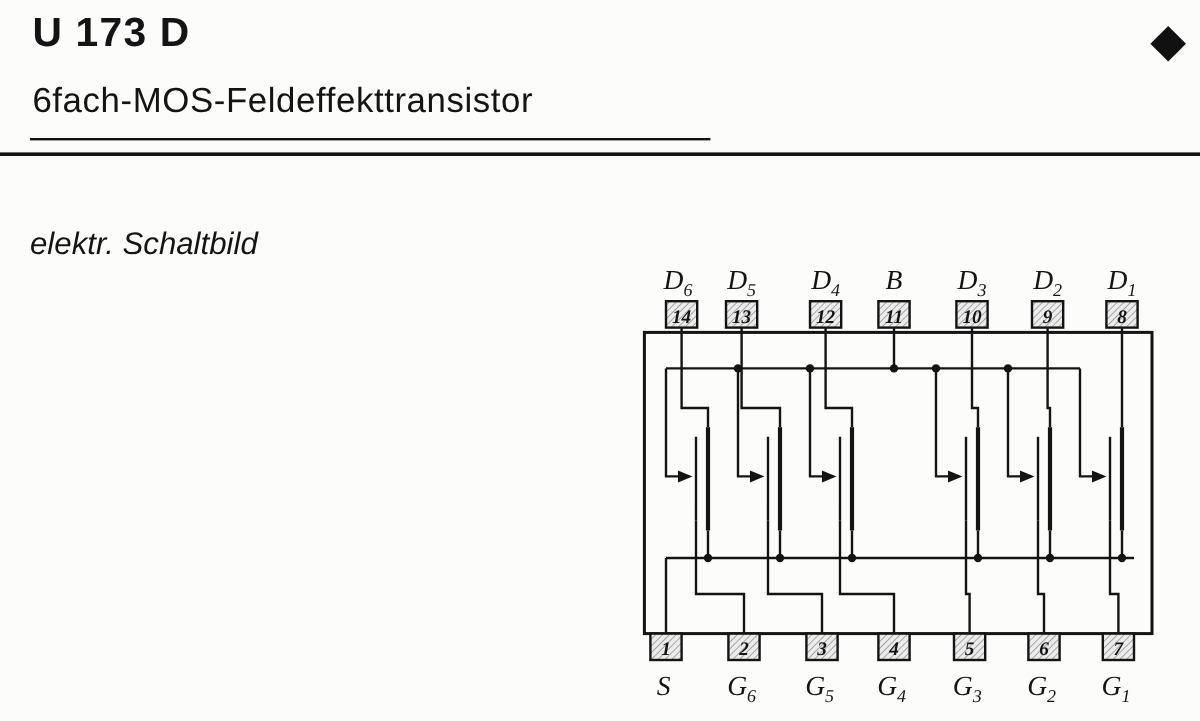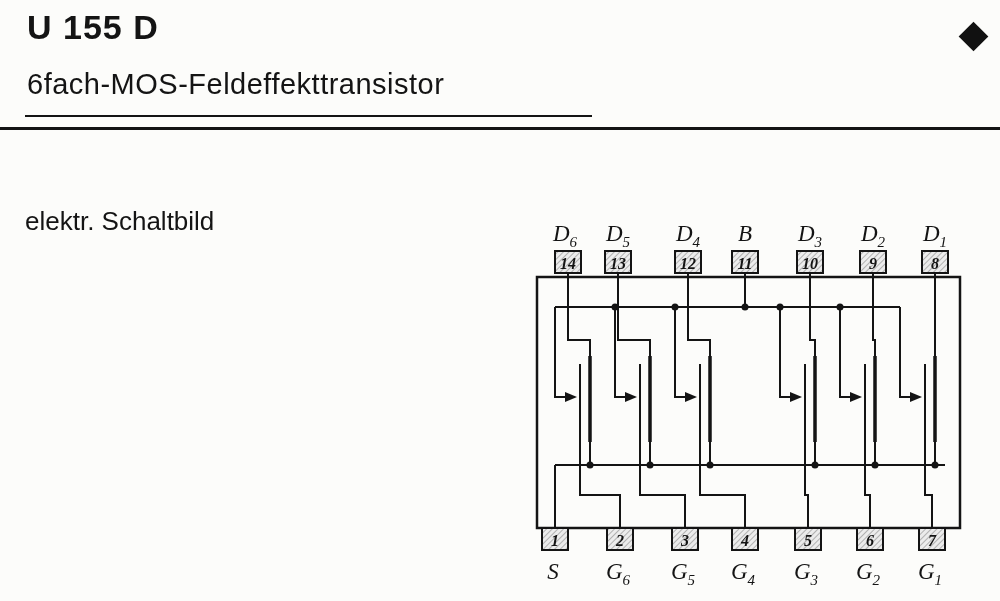--- a/index.html
+++ b/index.html
@@ -24,36 +24,36 @@
   }
   .subtitle-rule {
     position: absolute; left: 25px; top: 115px;
     width: 567px; height: 2px; background: #141414;
   }
   .header-rule {
     position: absolute; left: 0; top: 127px;
     width: 1000px; height: 3px; background: #141414;
   }
   .section-label {
-    position: absolute; left: 25px; top: 206px; font-size: 26px;
+    position: absolute; left: 25px; top: 188px; font-size: 26px; font-style: italic;
   }
   svg.schematic { position: absolute; left: 0; top: 0; }
   .wire { stroke: #141414; stroke-width: 2; fill: none; }
   .thick { stroke-width: 3.5; }
   .frame { fill: none; stroke: #141414; stroke-width: 2.5; }
   .dot { fill: #141414; stroke: none; }
   .ah { fill: #141414; stroke: none; }
   .pinbox { fill: url(#hatch); stroke: #141414; stroke-width: 2; }
   .pinnum { font: italic bold 16px "Liberation Serif", serif; text-anchor: middle; fill: #141414; }
   .pinlabel { font: italic 23px "Liberation Serif", serif; text-anchor: middle; fill: #141414; }
 </style>
 </head>
 <body>
 
-<div class="title">U 155 D</div>
+<div class="title">U 173 D</div>
 <div class="diamond"></div>
 <div class="subtitle">6fach-MOS-Feldeffekttransistor</div>
 <div class="subtitle-rule"></div>
 <div class="header-rule"></div>
 <div class="section-label">elektr. Schaltbild</div>
 
 <svg class="schematic" width="1000" height="601" viewBox="0 0 1000 601">
   <defs>
     <pattern id="hatch" width="4" height="4" patternUnits="userSpaceOnUse" patternTransform="rotate(45)">
       <rect width="4" height="4" fill="#ececec"></rect>

